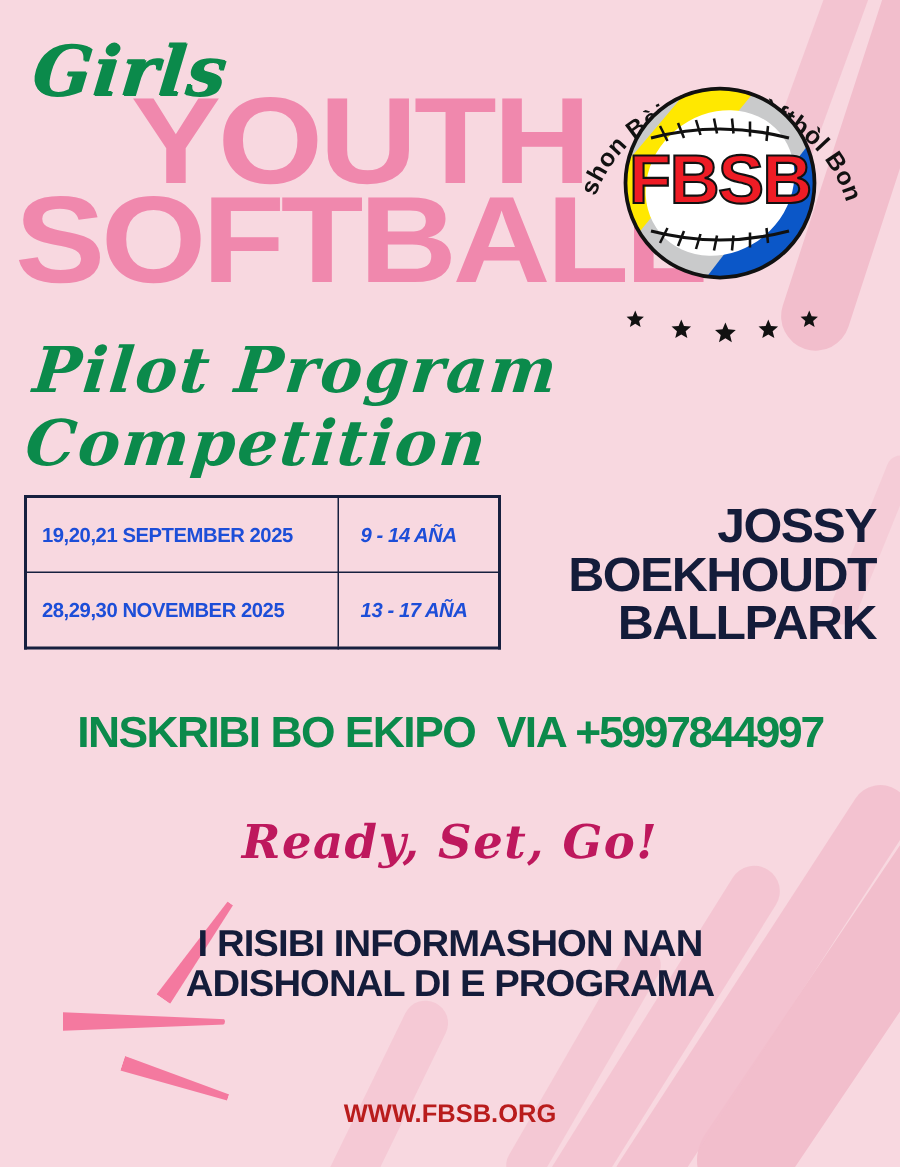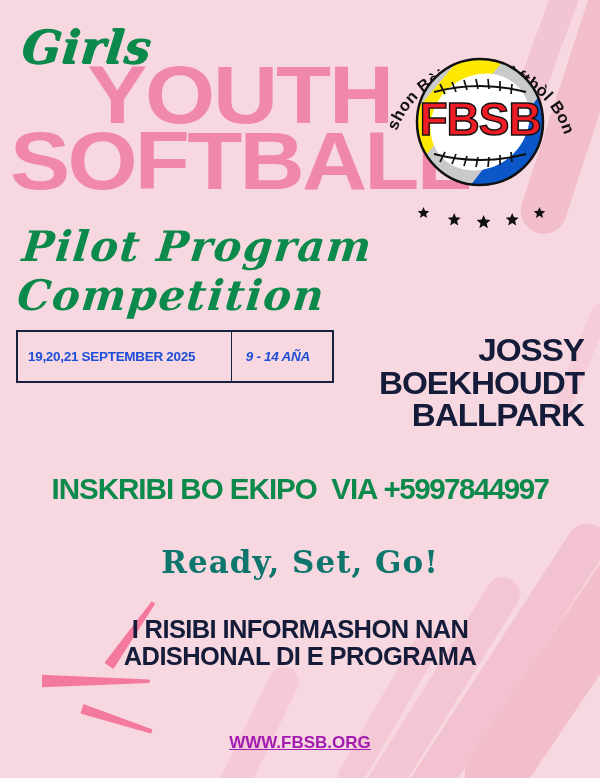--- a/index.html
+++ b/index.html
@@ -139,48 +139,47 @@
     letter-spacing:-1px;
     transform:scaleX(1.02);
   }
   .register .phone{letter-spacing:-1.5px;}
 
   
   .ready{
     position:absolute;left:0;top:544px;width:600px;
     text-align:center;
     font-family:"DejaVu Serif", serif;
-    font-weight:bold;
+    font-style:italic;font-weight:bold;
     font-size:31px;
-    color:#0f766e;
+    color:#be185d;
     letter-spacing:1px;
   }
 
   
   .info{
     position:absolute;left:0;top:616px;width:600px;
     text-align:center;
     color:#141C3A;
     font-weight:bold;
     font-size:25px;
     line-height:1.06;
     letter-spacing:-0.6px;
     transform:scaleX(1.02);
   }
   .info span{display:block;}
 
   
   .footer{
     position:absolute;left:0;top:733px;width:600px;
     text-align:center;
-    color:#a21caf;
+    color:#b91c1c;
     font-weight:bold;
     font-size:17px;
     letter-spacing:0px;
-    text-decoration:underline;
   }
 </style>
 </head>
 <body>
 
 <div class="poster">
 
   <div class="bg-strokes">
     <div class="stroke s1"></div>
     <div class="stroke s2"></div>
@@ -260,20 +259,24 @@
       </g>
     </svg>
   </div>
 
   <table class="table">
     <tbody>
       <tr>
         <td>19,20,21 SEPTEMBER 2025</td>
         <td class="age">9 - 14 AÑA</td>
       </tr>
+      <tr>
+        <td>28,29,30 NOVEMBER 2025</td>
+        <td class="age">13 - 17 AÑA</td>
+      </tr>
     </tbody>
   </table>
 
   <div class="venue">
     <span>JOSSY</span>
     <span>BOEKHOUDT</span>
     <span>BALLPARK</span>
   </div>
 
   <div class="register">

